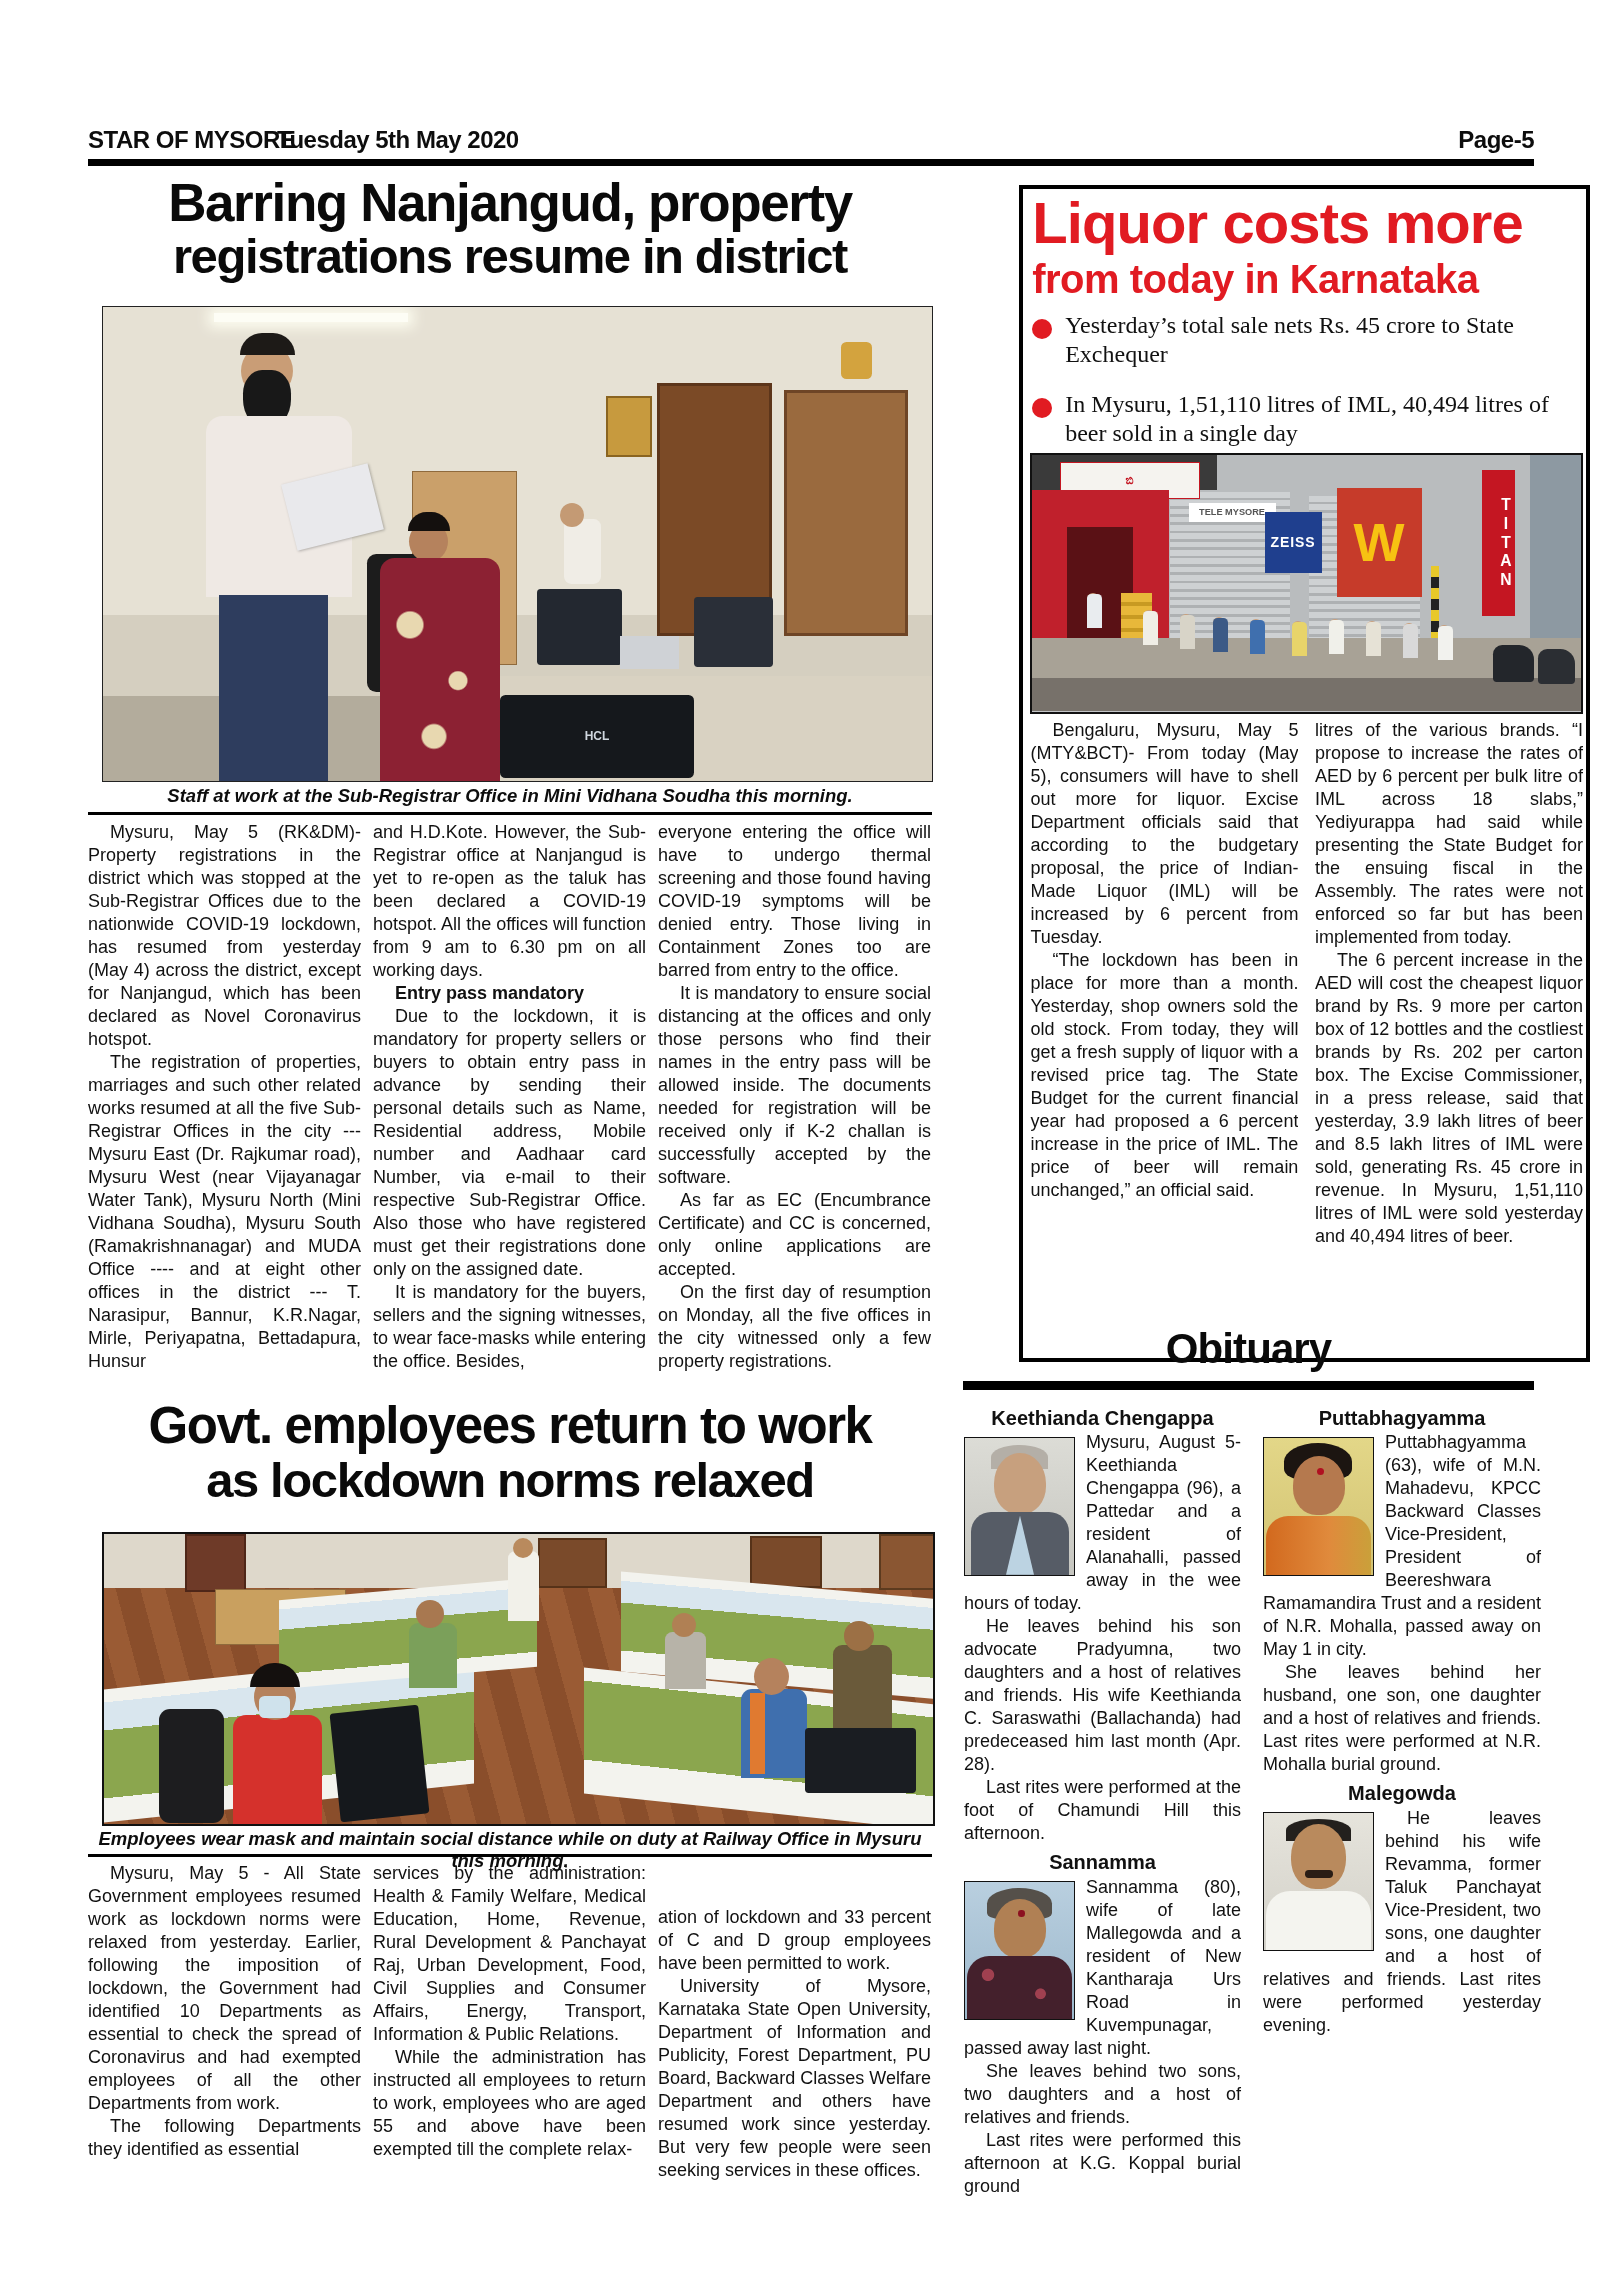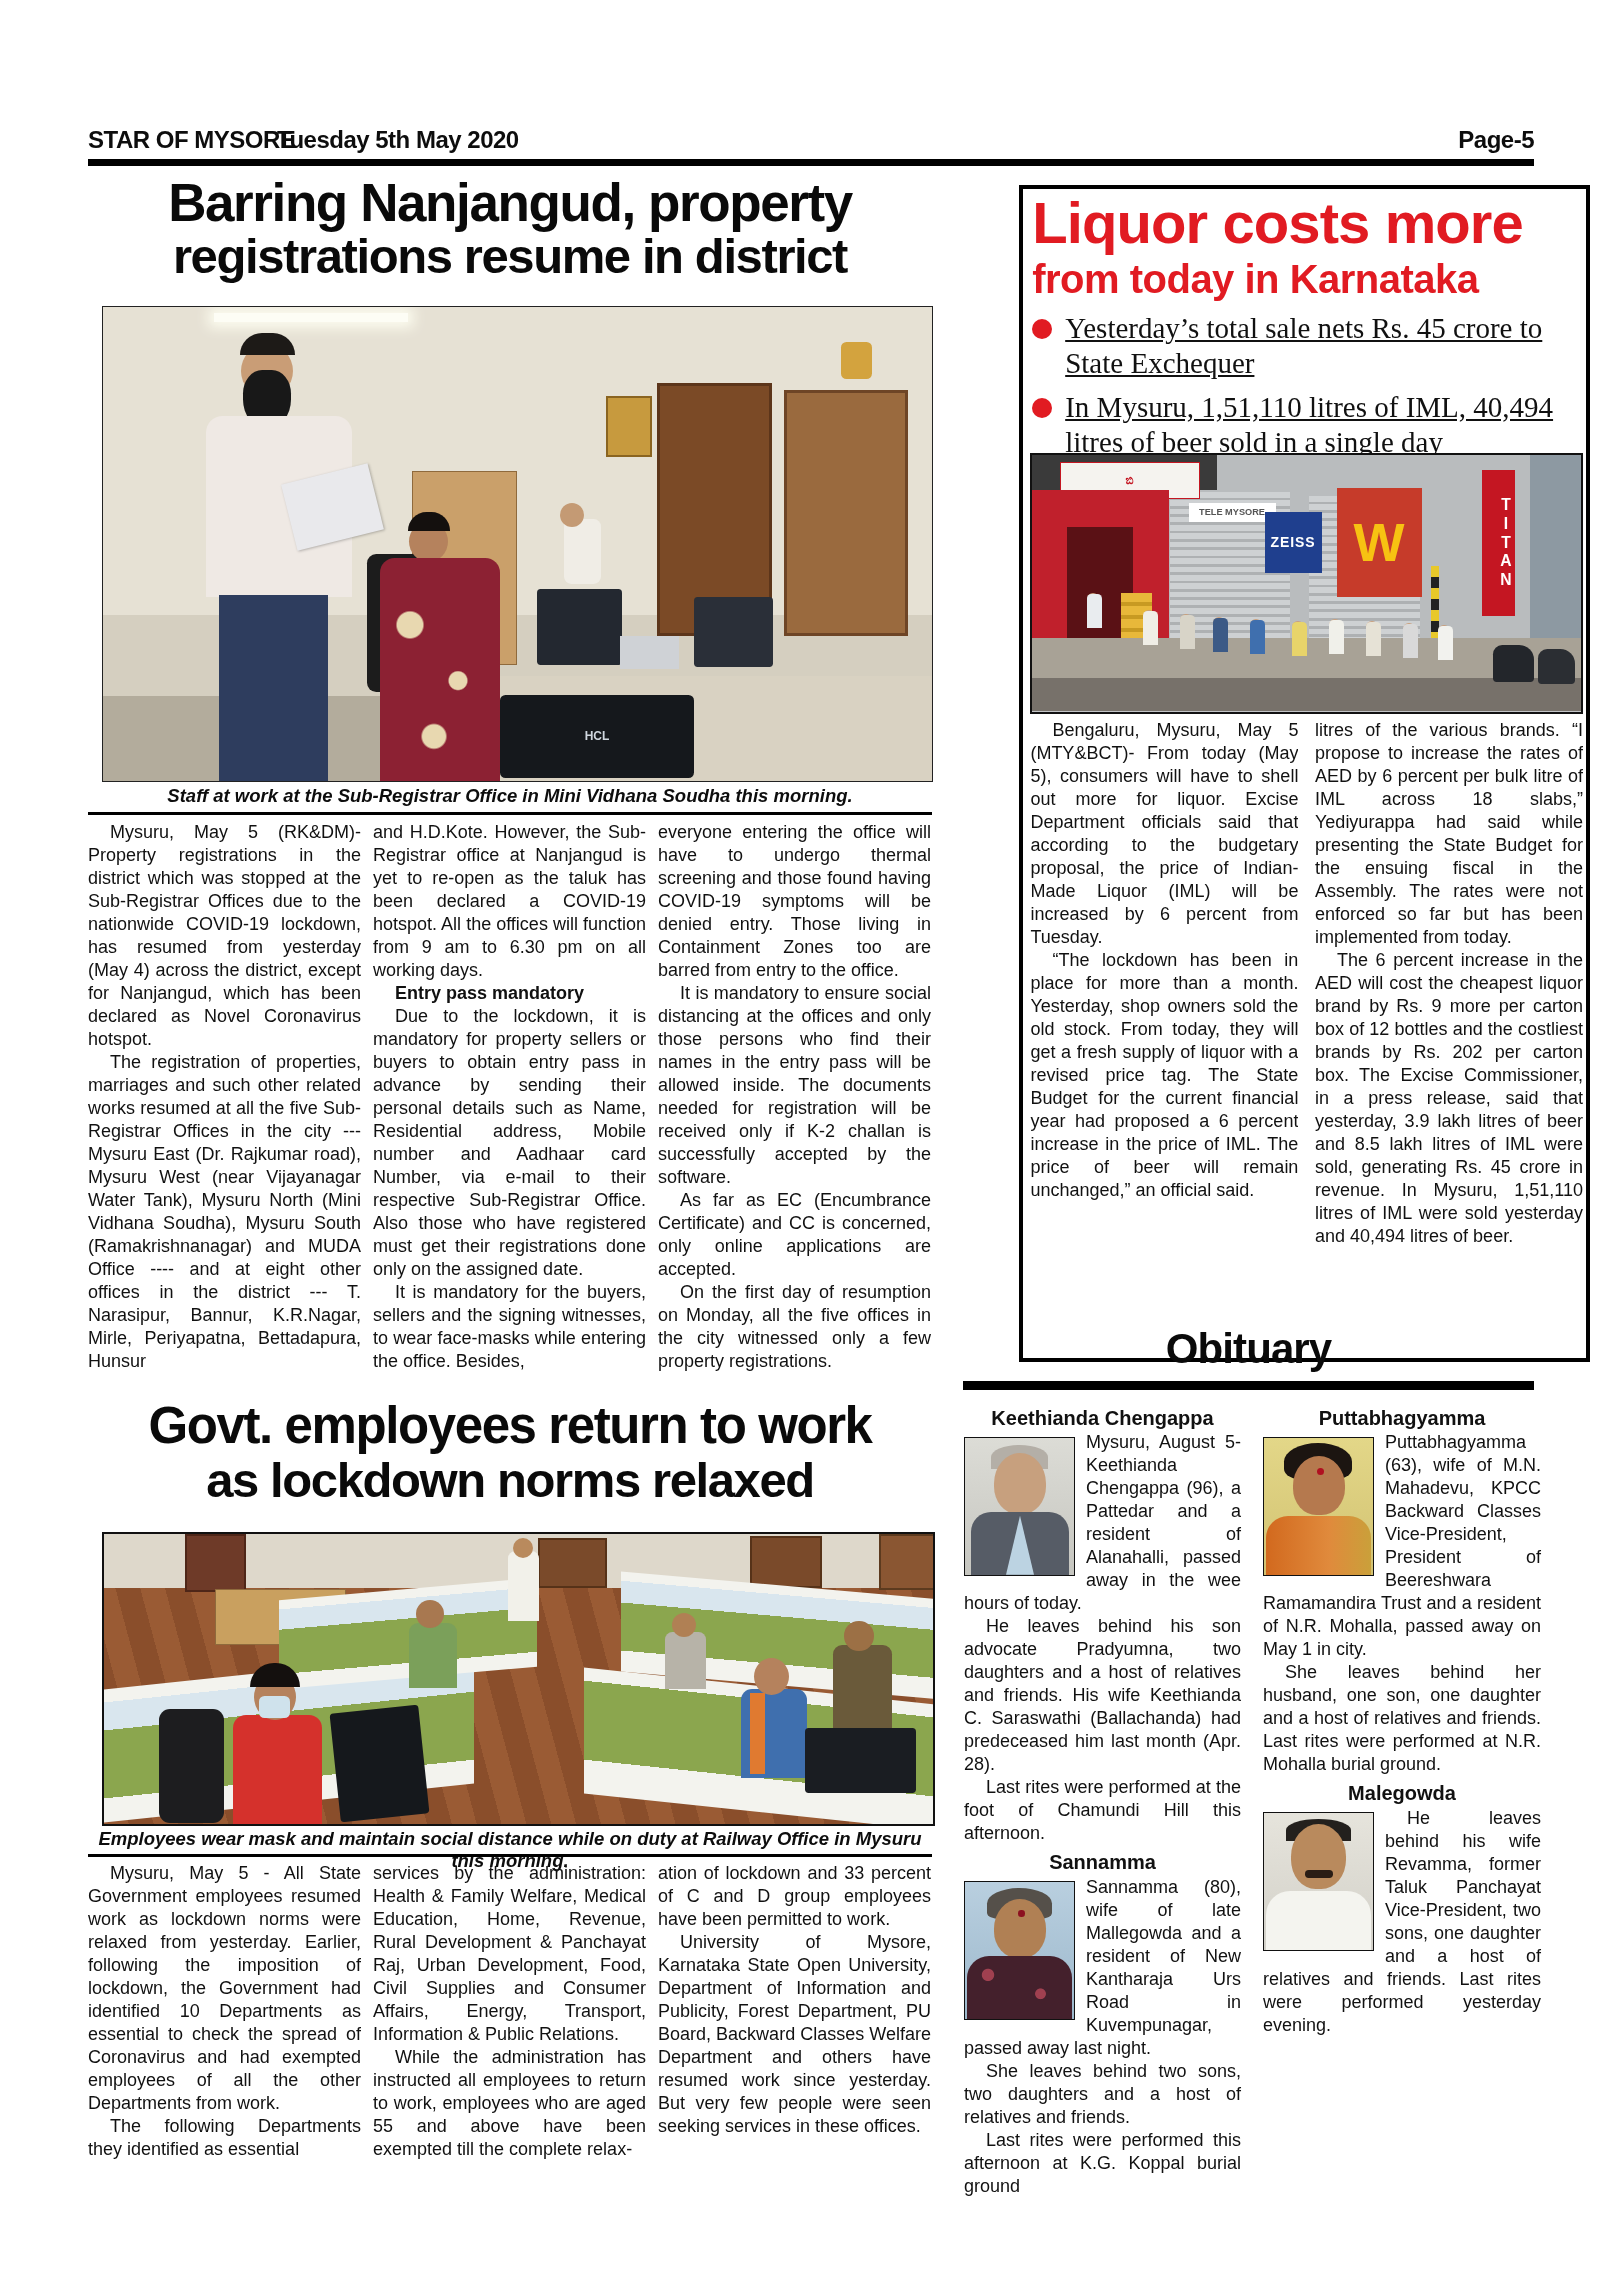--- a/index.html
+++ b/index.html
@@ -30,21 +30,21 @@
   
   .liquor-box{position:absolute;left:1019px;top:185px;width:571px;height:1177px;border:4.6px solid #000;
               box-sizing:border-box;background:#fff;}
   .liq-hl1{position:absolute;left:9.2px;top:3.7px;width:546px;font-size:58px;font-weight:800;color:#e11b22;
            letter-spacing:-0.9px;line-height:1.05;}
   .liq-hl2{position:absolute;left:9.2px;top:68px;width:546px;font-size:40px;font-weight:800;color:#e11b22;
            letter-spacing:-0.5px;}
   .bullet-row{position:absolute;left:9.2px;width:546px;display:flex;}
   .b1{top:122px;} .b2{top:201px;justify-content:space-between;}
   .bullet-dot{width:20px;height:20px;border-radius:50%;background:#e11b22;flex:0 0 20px;margin:8.3px 13px 0 0;}
-  .bullet-text{font-family:"Liberation Serif",serif;font-size:29px;line-height:1.22;color:#111;text-decoration:underline;}
+  .bullet-text{font-family:"Liberation Serif",serif;font-size:24px;line-height:1.22;color:#111;}
   .liq-col{position:absolute;top:530px;height:578px;width:268px;overflow:hidden;}
   .liq-col p{margin:0;font-size:18px;line-height:23px;text-align:justify;text-indent:22px;}
   .lc1{left:7.4px;} .lc2{left:292px;}
   
   .obit-title{position:absolute;left:963px;top:1325px;width:571px;text-align:center;font-size:42px;
               font-weight:800;color:#0a0a0a;letter-spacing:-0.9px;}
   .obit-bar{position:absolute;left:963px;top:1381px;width:571px;height:9.2px;background:#000;}
   .obit-col{position:absolute;top:1401px;}
   .oc-left{left:964px;width:277px;} .oc-right{left:1256px;width:278px;margin-left:7px;}
   .obit-name{font-size:20px;font-weight:bold;text-align:center;margin:5.5px 0 1.8px;}
@@ -190,21 +190,21 @@
 
   <div class="col govt-col pc1">
     <p>Mysuru, May 5 - All State Government employees resumed work as lockdown norms were relaxed from yesterday. Earlier, following the imposition of lockdown, the Government had identified 10 Departments as essential to check the spread of Coronavirus and had exempted employees of all the other Departments from work.</p>
     <p>The following Departments they identified as essential</p>
   </div>
   <div class="col govt-col pc2">
     <p style="text-indent:0;">services by the administration: Health &amp; Family Welfare, Medical Education, Home, Revenue, Rural Development &amp; Panchayat Raj, Urban Development, Food, Civil Supplies and Consumer Affairs, Energy, Transport, Information &amp; Public Relations.</p>
     <p>While the administration has instructed all employees to return to work, employees who are aged 55 and above have been exempted till the complete relax-</p>
   </div>
   <div class="col govt-col pc3">
-    <p style="text-indent:0;">ation of lockdown and 33 percent of C and D group employees have been permitted to work.</p>
+    <p style="text-indent:0;margin-top:44px;">ation of lockdown and 33 percent of C and D group employees have been permitted to work.</p>
     <p>University of Mysore, Karnataka State Open University, Department of Information and Publicity, Forest Department, PU Board, Backward Classes Welfare Department and others have resumed work since yesterday. But very few people were seen seeking services in these offices.</p>
   </div>
 
   <div class="liquor-box">
     <div class="liq-hl1">Liquor costs more</div>
     <div class="liq-hl2">from today in Karnataka</div>
 
     <div class="bullet-row b1">
       <div class="bullet-dot"></div>
       <div class="bullet-text">Yesterday’s total sale nets Rs. 45 crore to State Exchequer</div>

